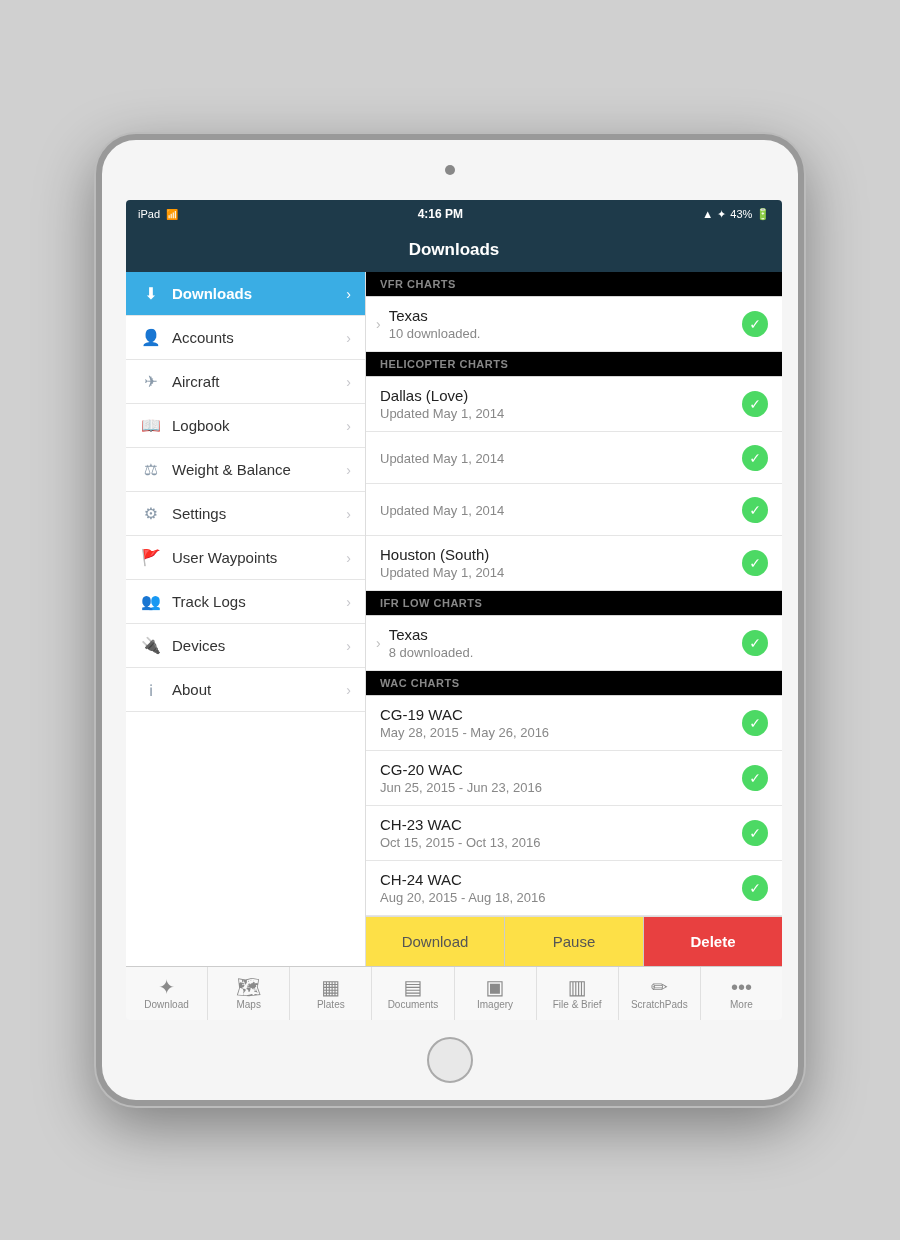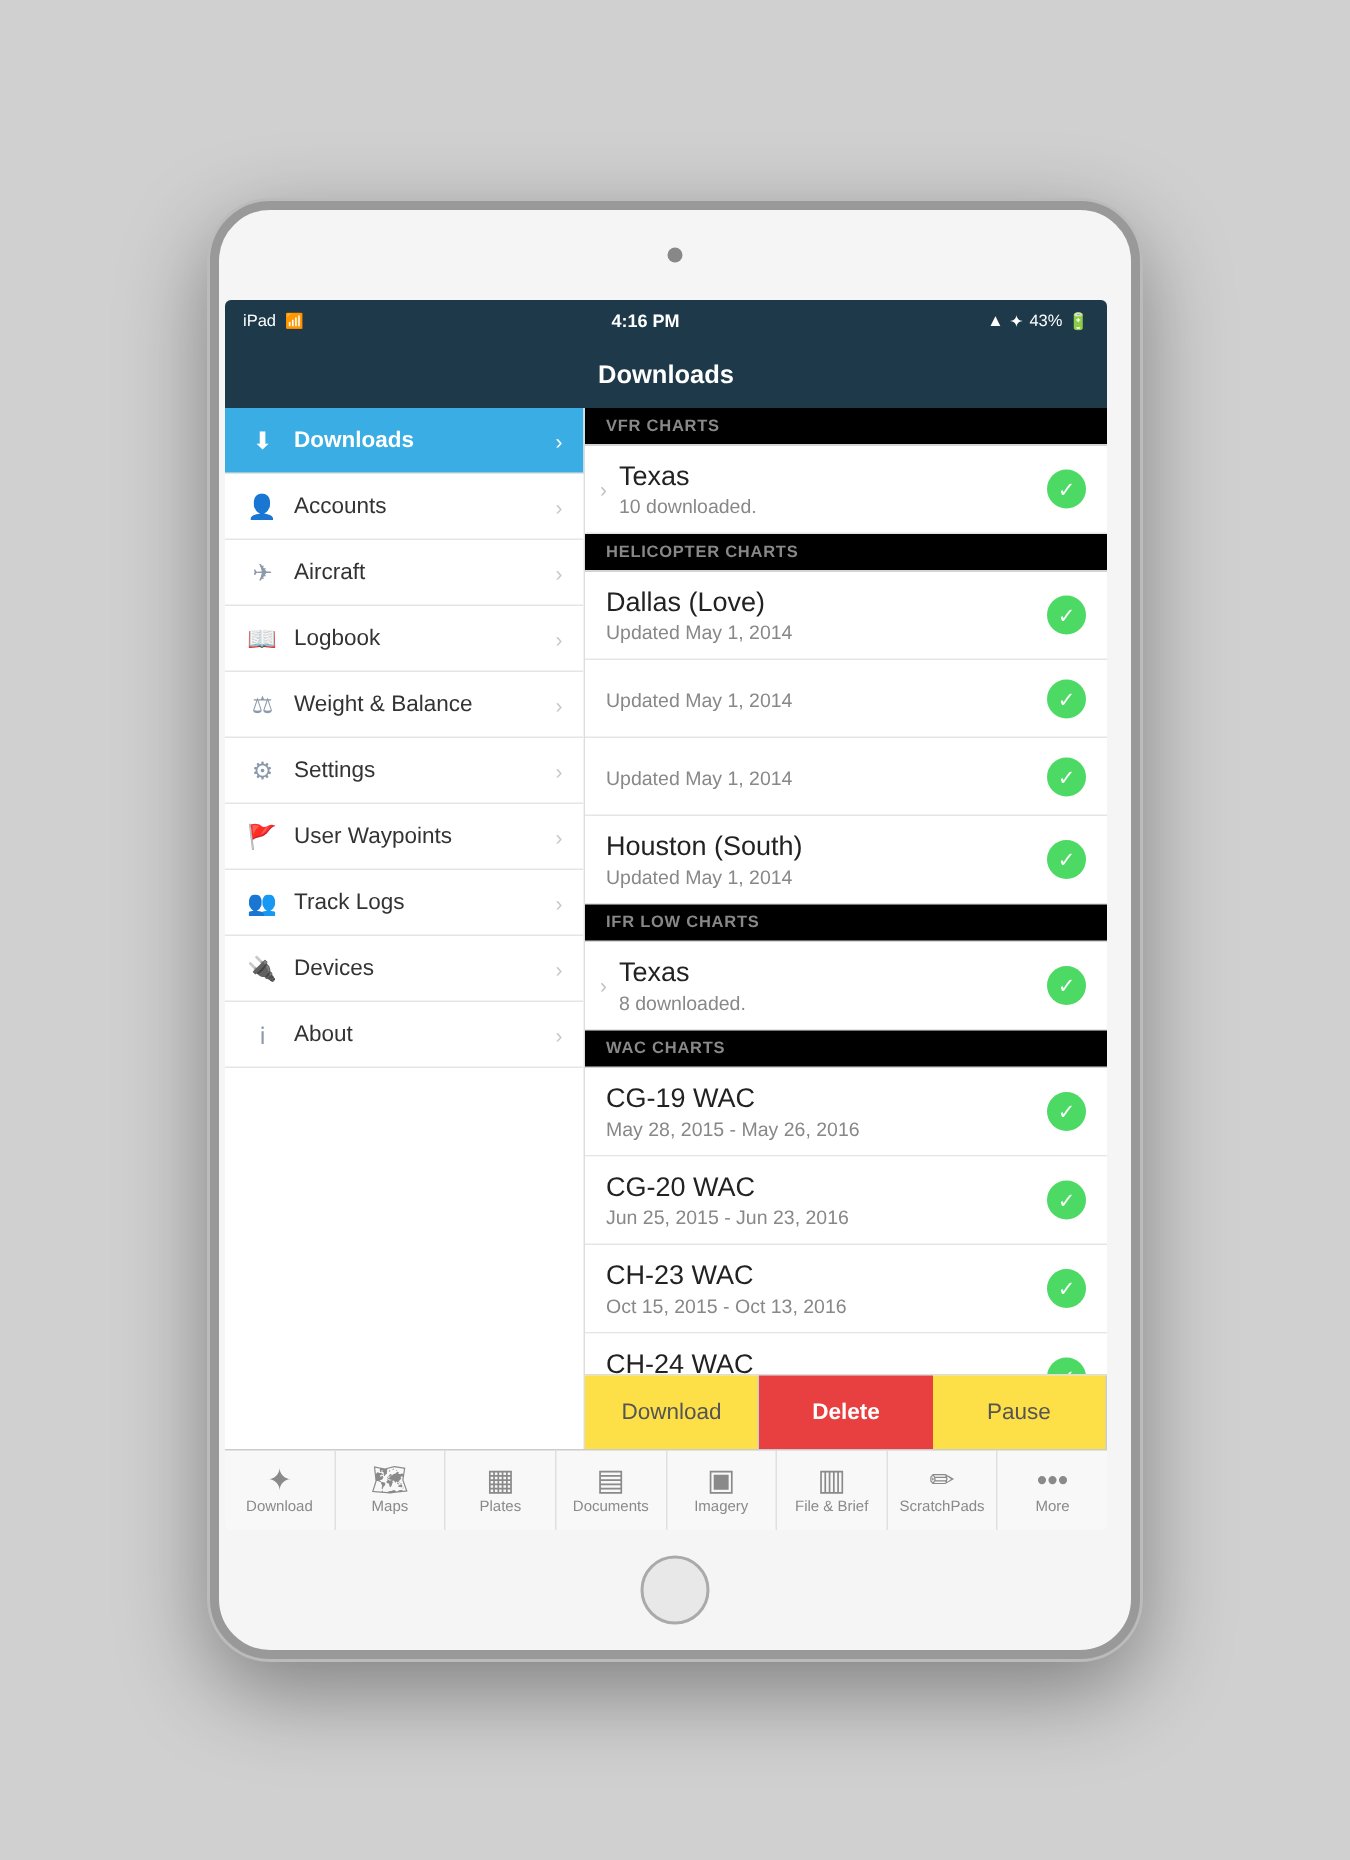--- a/index.html
+++ b/index.html
@@ -6,28 +6,28 @@
     body {
       background: #d0d0d0;
       display: flex;
       justify-content: center;
       align-items: center;
       min-height: 100vh;
       font-family: -apple-system, 'Helvetica Neue', Arial, sans-serif;
     }
 
     .device-frame {
-      width: 620px;
+      width: 708px;
       background: #f5f5f5;
       border-radius: 40px;
       border: 6px solid #999;
       box-shadow: 0 0 0 2px #bbb, 0 20px 60px rgba(0,0,0,0.4);
       overflow: hidden;
       position: relative;
-      padding: 60px 16px 80px 4px;
+      padding: 60px 16px 80px 24px;
     }
 
     .device-top {
       position: absolute;
       top: 0; left: 0; right: 0;
       height: 60px;
       display: flex;
       align-items: center;
       justify-content: center;
     }
@@ -208,21 +208,21 @@
       font-size: 14px;
       margin-right: 8px;
       flex-shrink: 0;
     }
 
     .list-item-content {
       flex: 1;
     }
 
     .list-item-title {
-      font-size: 18px;
+      font-size: 15px;
       color: #222;
       font-weight: 400;
     }
 
     .list-item-subtitle {
       font-size: 13px;
       color: #888;
       margin-top: 2px;
     }
 
@@ -470,22 +470,22 @@
       <div class="list-item-content">
         <div class="list-item-title">CH-24 WAC</div>
         <div class="list-item-subtitle">Aug 20, 2015 - Aug 18, 2016</div>
       </div>
       <div class="check-icon">✓</div>
     </div>
           </div>
 
         <div class="action-bar">
           <button class="action-btn">Download</button>
+          <button class="action-btn">Pause</button>
           <button class="action-btn delete">Delete</button>
-          <button class="action-btn">Pause</button>
         </div>
       </div>
     </div>
 
     <div class="tab-bar">
 
     <div class="tab-item">
     <span class="tab-icon">✦</span>
     <span class="tab-label">Download</span>
   </div>

